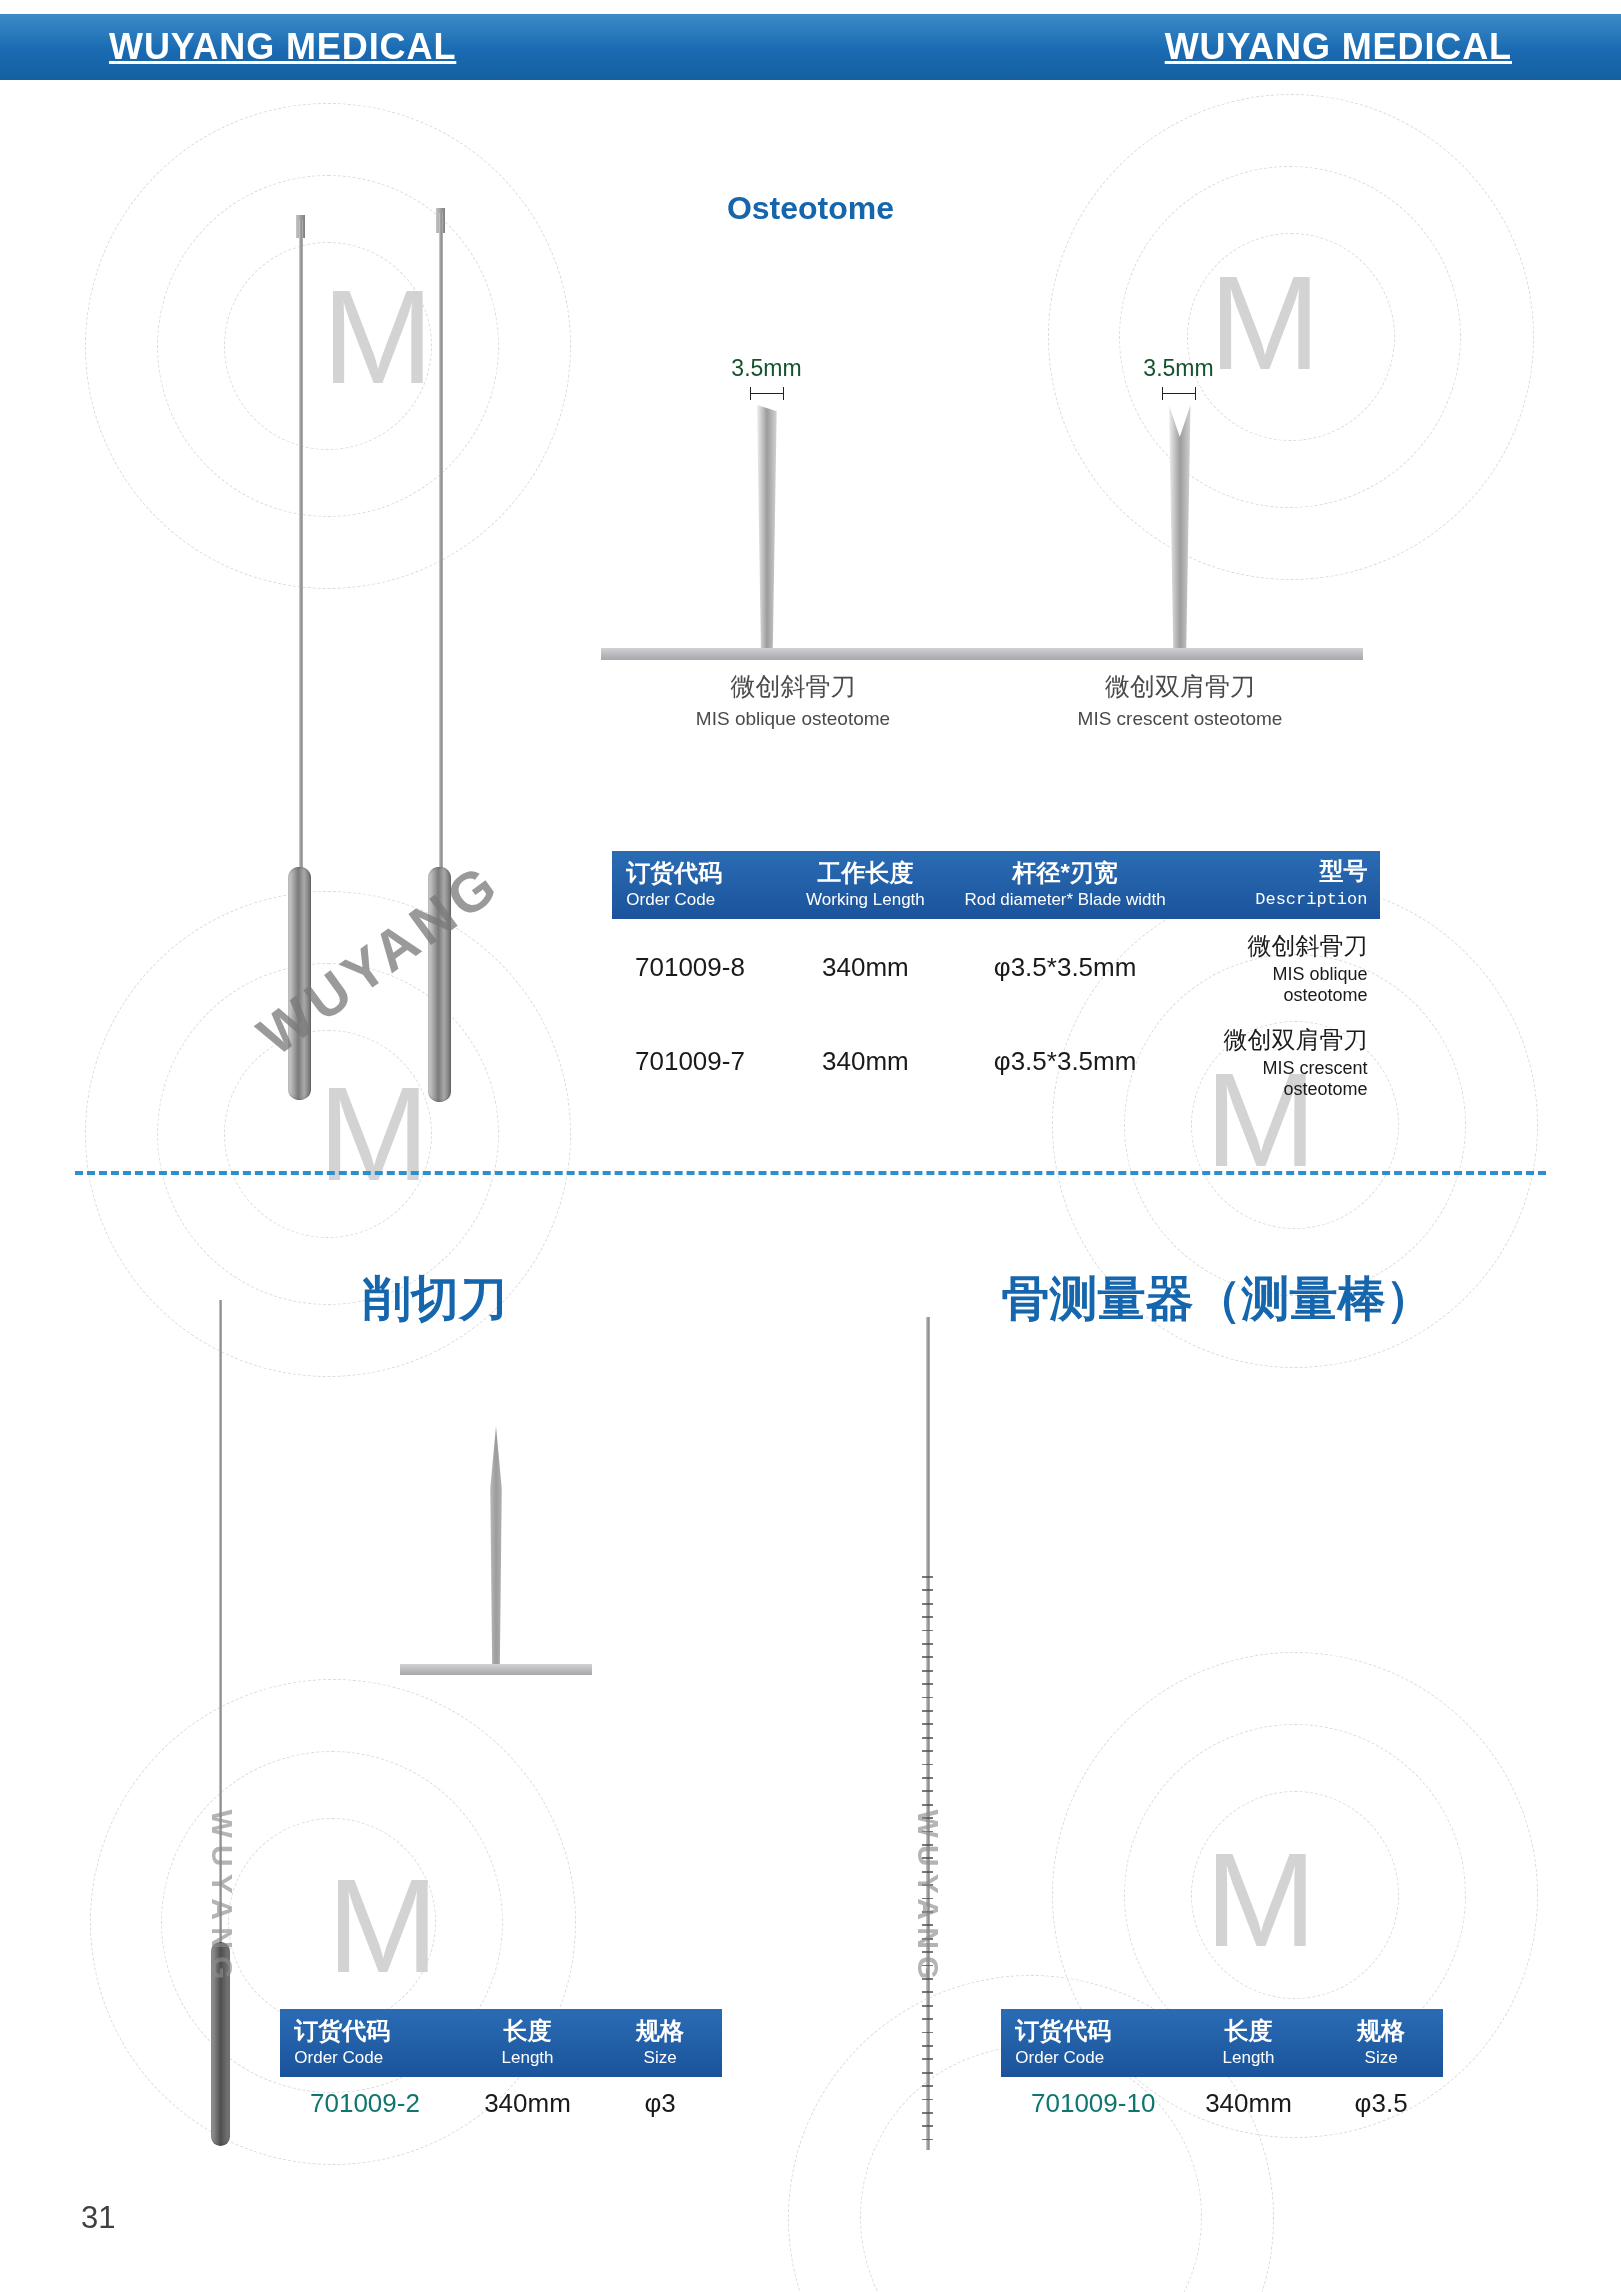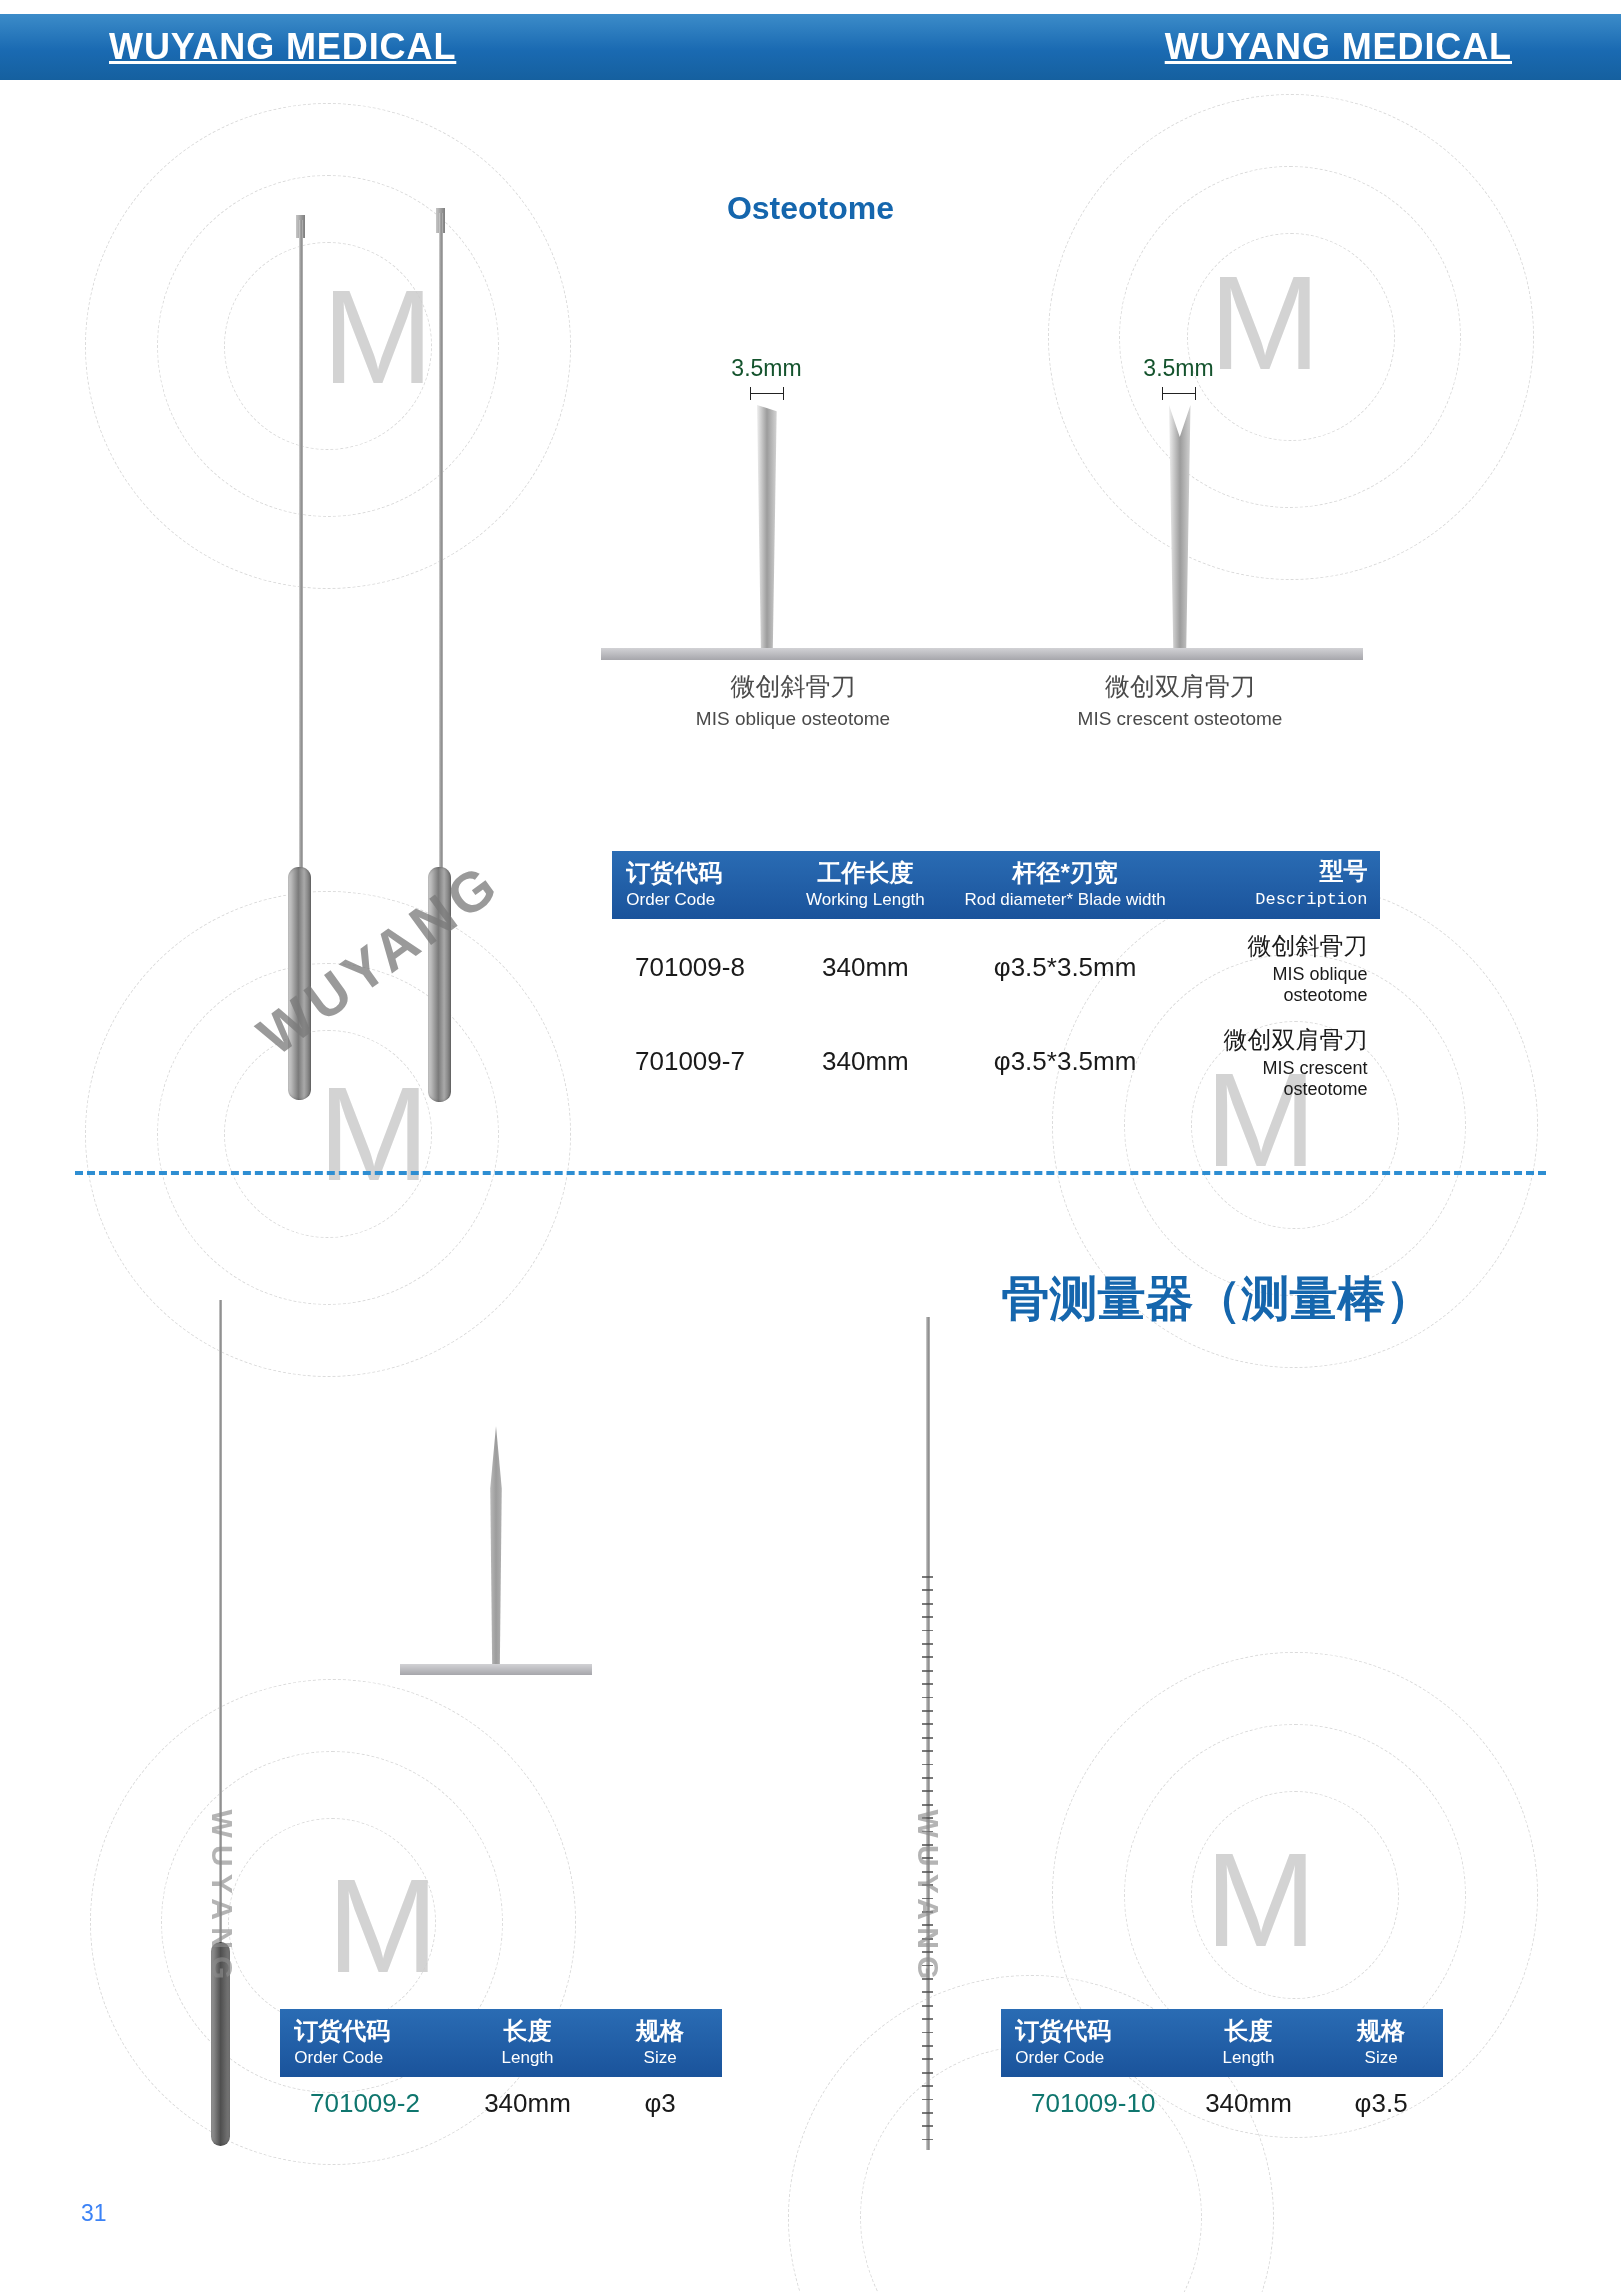--- a/index.html
+++ b/index.html
@@ -72,21 +72,21 @@
   .td-mid{font-size:26px;color:#1a1a1a;text-align:center;}
   .desc-cn{font-size:24px;color:#1a1a1a;text-align:right;padding-right:12.5px;}
   .desc-en{font-size:18px;color:#1a1a1a;text-align:right;padding-right:12.5px;margin-top:1.8px;}
   .g4{grid-template-columns:23% 20% 32% 25%;}
   .g3{grid-template-columns:40% 32% 28%;}
   .td-code-s{font-size:26px;color:#0f766e;padding-left:30px;}
 
   
   .divider{position:absolute;z-index:3;left:75px;top:1171px;width:1471px;height:0;
            border-top:4.5px dashed #2e8ed2;}
-  .pageno{position:absolute;z-index:3;left:81px;top:2200px;font-size:23px;color:#3b82f6;}
+  .pageno{position:absolute;z-index:3;left:81px;top:2200px;font-size:31px;color:#404040;}
 </style>
 </head>
 <body>
 
 <div class="page">
 
   <div class="wm-layer">
 
     <div class="wmc" style="left:85px;top:103px;width:484px;height:484px;"></div>
     <div class="wmc" style="left:157px;top:175px;width:340px;height:340px;"></div>
@@ -192,20 +192,21 @@
       <div class="td-mid">φ3.5*3.5mm</div>
       <div>
         <div class="desc-cn">微创双肩骨刀</div>
         <div class="desc-en">MIS crescent osteotome</div>
       </div>
     </div>
   </div>
 
   <div class="divider"></div>
 
+  <div class="abs title-cn s2-cn">削切刀</div>
 
   <div class="shaft" style="left:219px;top:1300px;width:2.7px;height:643px;"></div>
   <div class="handle handle-dark" style="left:211px;top:1942px;width:19px;height:204px;"></div>
   <div class="wm-vert" style="left:87px;top:1881px;">WUYANG</div>
 
   <div class="blade blade-knife" style="left:480px;top:1426px;width:32px;height:240px;"></div>
   <div class="baseline-bar" style="left:400px;top:1664px;width:192px;height:10.7px;"></div>
 
   <div class="tbl" style="left:280px;top:2009px;width:442px;">
     <div class="thead g3">

